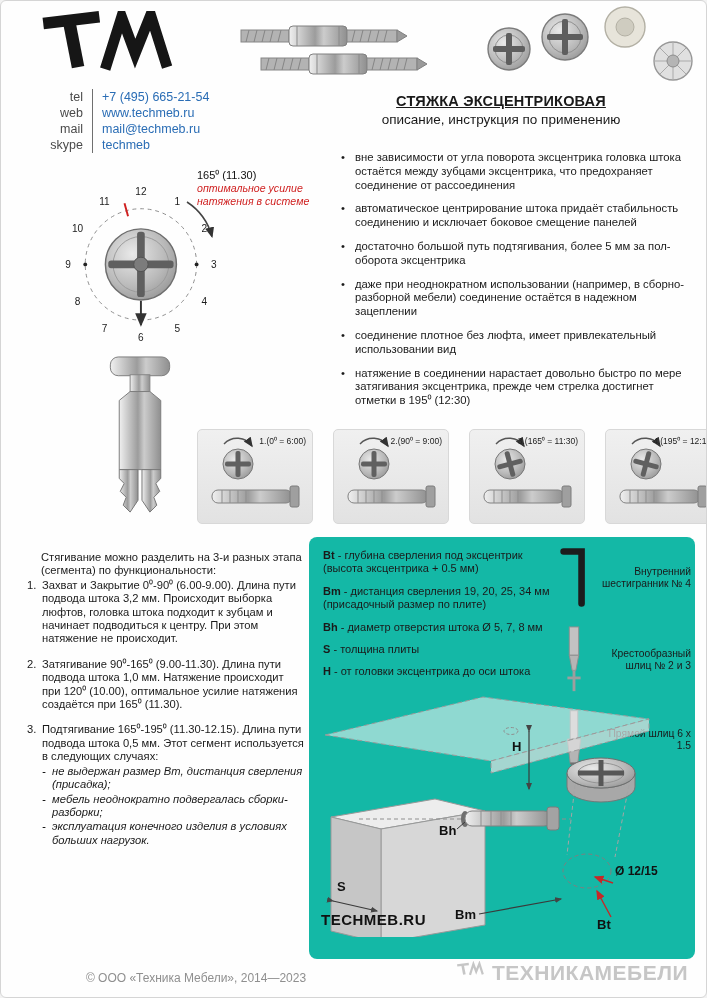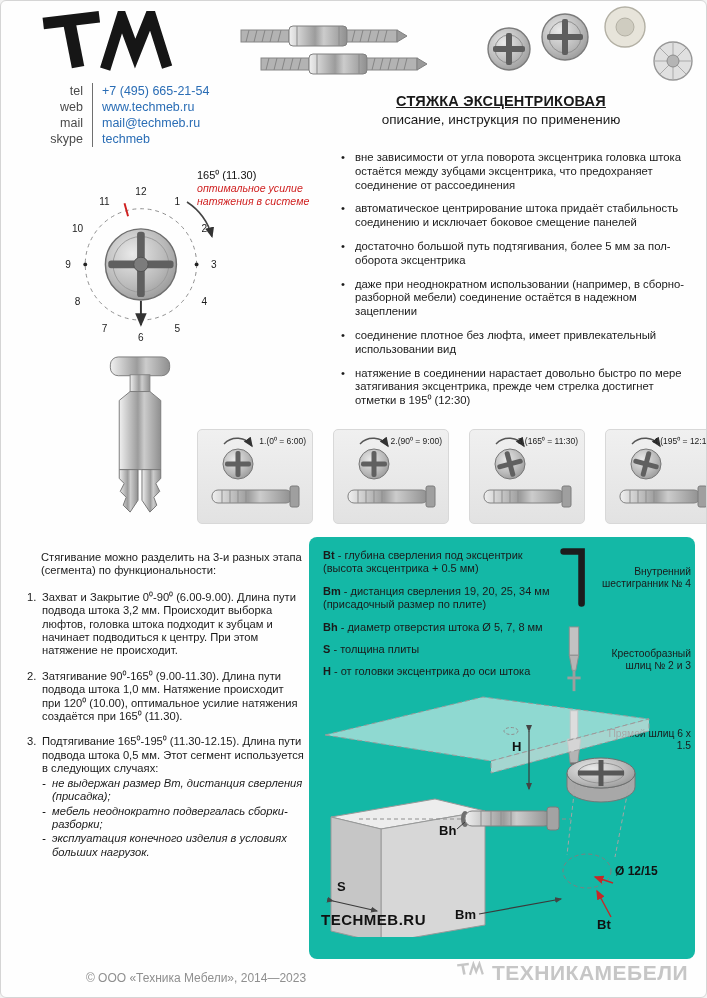--- a/index.html
+++ b/index.html
@@ -3,21 +3,21 @@
 <meta charset="utf-8">
 <style>
   * { margin:0; padding:0; box-sizing:border-box; }
   html,body { background:#f2f2f2; }
   body { width:707px; height:998px; font-family:"Liberation Sans", sans-serif; color:#1a1a1a; }
   .page { position:relative; width:707px; height:998px; background:#fefefe;
           border:1px solid #d5d5d5; border-radius:6px; overflow:hidden; }
 
   
   .logo { position:absolute; left:28px; top:10px; width:162px; height:60px; }
-  .contacts { position:absolute; left:34px; top:82px; font-size:12.5px; line-height:16px; }
+  .contacts { position:absolute; left:34px; top:88px; font-size:12.5px; line-height:16px; }
   .contact-row { display:flex; }
   .c-label { width:58px; text-align:right; padding-right:9px; color:#4a4a4a;
              border-right:1.5px solid #6f6f6f; }
   .c-value { padding-left:9px; color:#2a6db5; }
   .photo-dowels { position:absolute; left:238px; top:20px; width:208px; height:62px; }
   .photo-cams { position:absolute; left:478px; top:2px; width:222px; height:84px; }
 
   .title-block { position:absolute; left:330px; top:92px; width:340px; text-align:center; }
   .title-main { font-size:14.5px; font-weight:bold; text-decoration:underline; letter-spacing:.2px; }
   .title-sub { font-size:13.5px; margin-top:3px; }
@@ -38,21 +38,21 @@
 
   
   .stages { position:absolute; left:196px; top:428px; display:flex; gap:20px; }
   .stage { position:relative; width:116px; height:95px;
            background:linear-gradient(#f0f0f0,#e2e2e2); border:1px solid #d8d8d8; border-radius:5px; }
   .stage-label { position:absolute; top:5px; right:6px; font-size:8.5px; color:#222; }
   .stage svg { position:absolute; left:0; top:0; width:116px; height:95px; }
 
   
   .segments { position:absolute; left:26px; top:550px; width:278px; font-size:11.2px; line-height:13.4px; }
-  .seg-intro { padding-left:14px; margin-bottom:13px; }
+  .seg-intro { padding-left:14px; margin-bottom:1px; }
   .seg-item { display:flex; margin-bottom:12px; }
   .seg-num { width:15px; flex:none; }
   .seg-sub { display:flex; font-style:italic; margin-top:1px; }
   .seg-sub .dash { width:10px; flex:none; }
 
   
   .gray-panel { position:absolute; left:308px; top:536px; width:386px; height:422px;
                 background:#14b8a6; border-radius:8px; }
   .defs { position:absolute; left:14px; top:12px; width:236px; font-size:11px; line-height:13.4px; }
   .def { margin-bottom:9px; }

